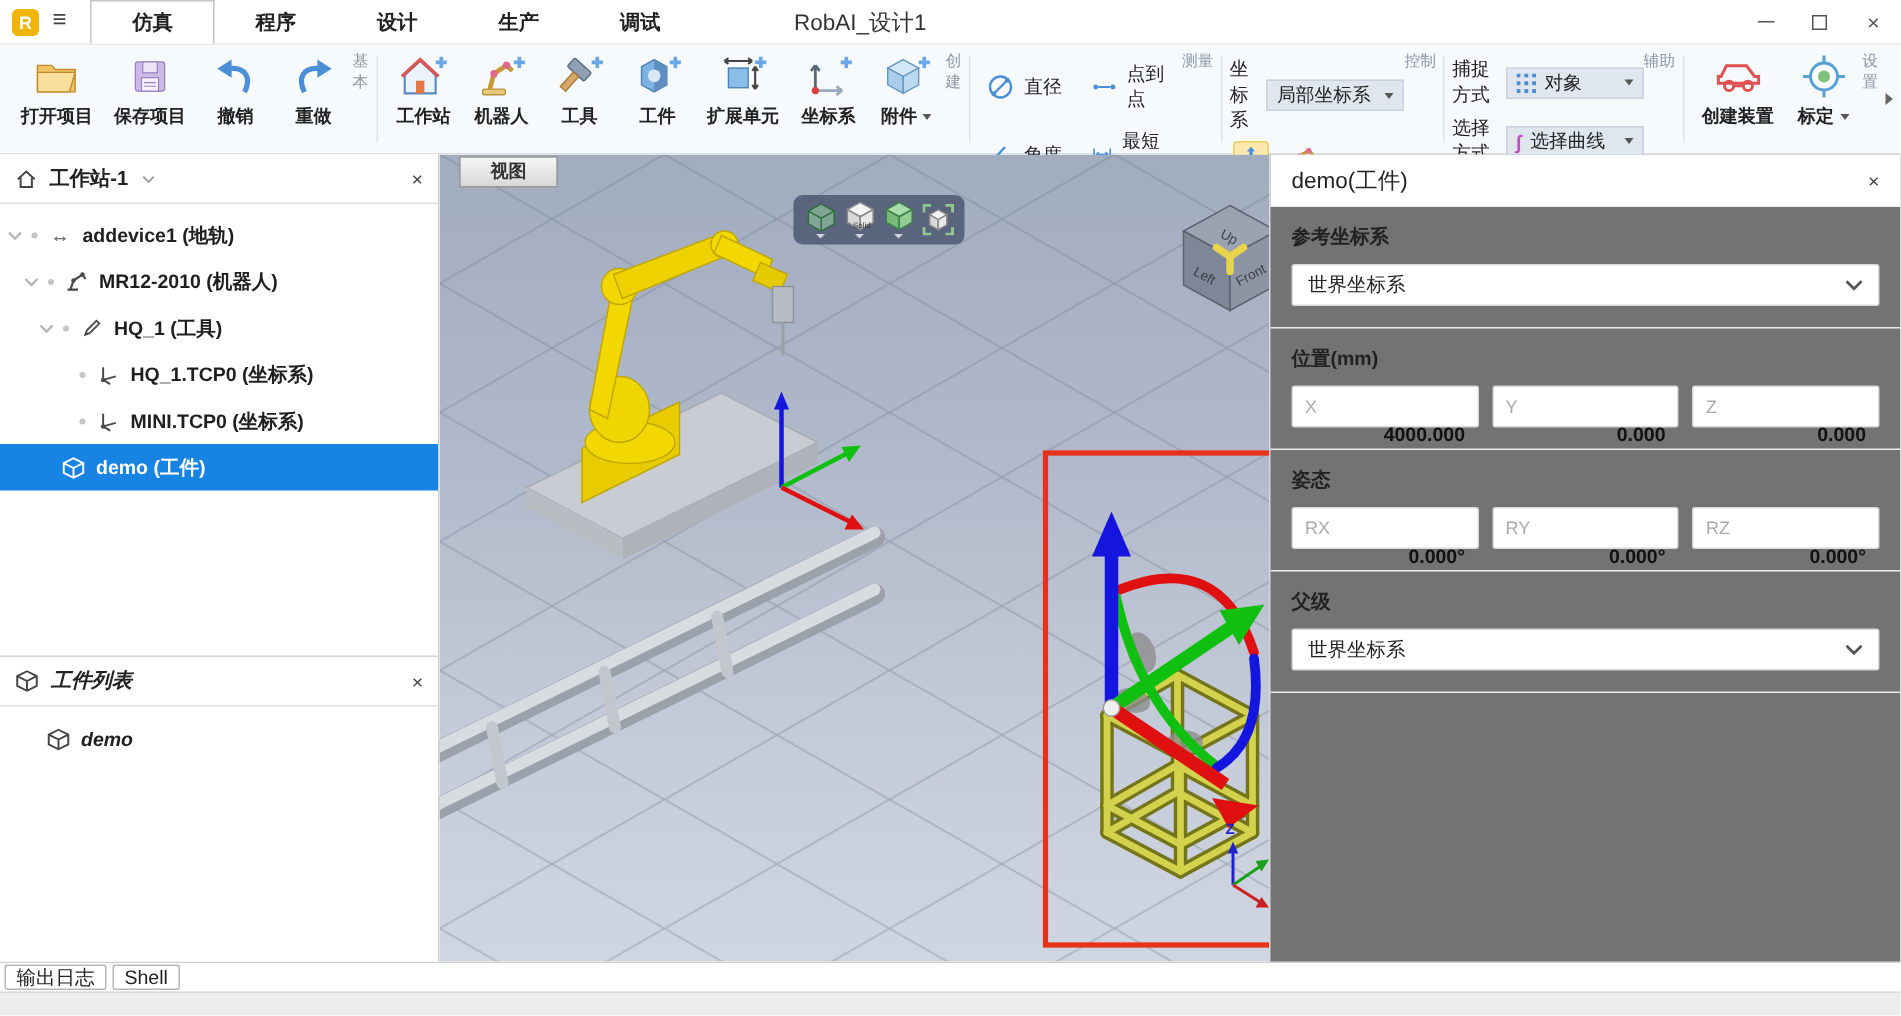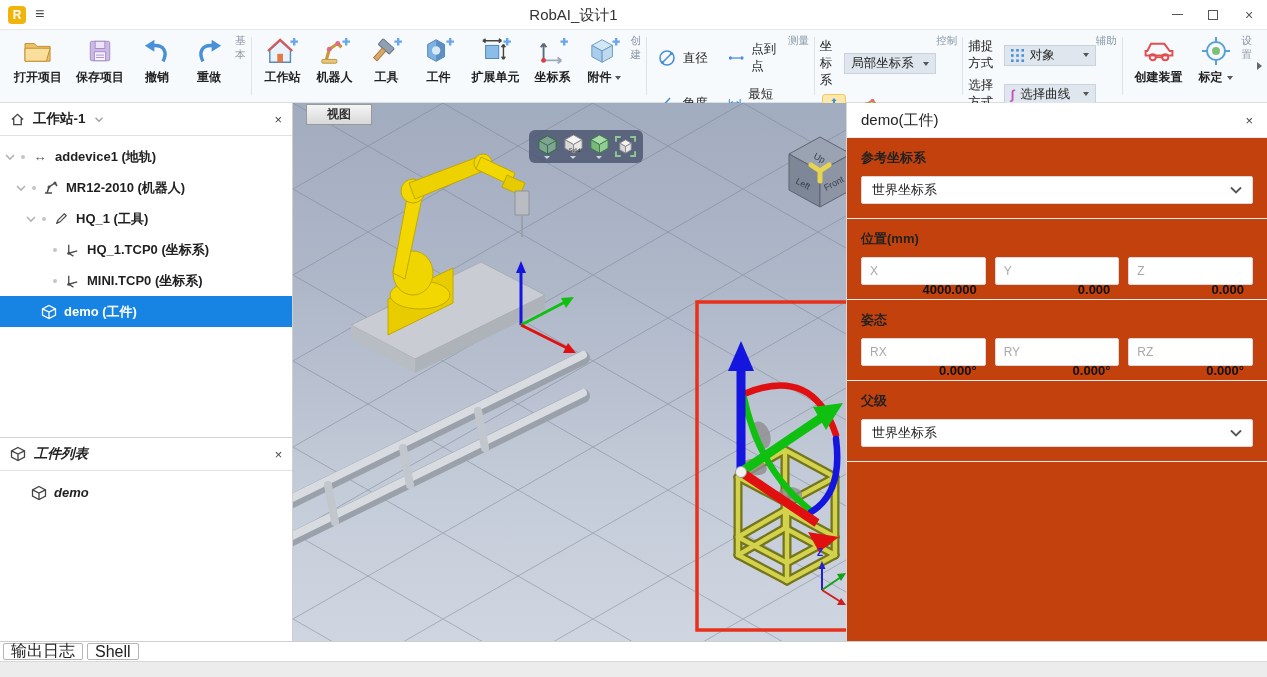--- a/index.html
+++ b/index.html
@@ -67,47 +67,54 @@
   .viewport { flex:1; position:relative; overflow:hidden; }
   .viewport svg.scene { position:absolute; inset:0; }
   .viewtab { position:absolute; top:1px; left:13px; width:66px; height:21px; background:linear-gradient(#f5f5f5,#d8d8d8);
              border:1px solid #999; font-size:12px; font-weight:bold; color:#333; display:flex; align-items:center; justify-content:center; }
   .vtoolbar { position:absolute; top:27px; left:236px; width:114px; height:33px; background:rgba(70,80,106,.78); border-radius:6px;
               display:flex; align-items:center; justify-content:space-around; padding:0 5px; }
   .vtool { display:flex; flex-direction:column; align-items:center; }
   .varrow { width:0; height:0; border-left:3px solid transparent; border-right:3px solid transparent; border-top:3px solid #cdd4e0; margin-top:1px; }
 
   
-  .right { width:421px; background:#c2410c; border-left:1px solid #d8d8d8; display:flex; flex-direction:column; }
+  .right { width:421px; background:#737373; border-left:1px solid #d8d8d8; display:flex; flex-direction:column; }
   .right-hd { height:35px; background:#fff; display:flex; align-items:center; padding:0 14px; font-size:15px; color:#222;
               border-bottom:1px solid #ececec; flex:none; }
   .right-hd .x { margin-left:auto; font-size:13px; color:#444; }
   .sec { padding:11px 14px 14px; border-bottom:1px solid #ececec; }
   .sec-label { font-weight:bold; font-size:13px; color:#222; margin-bottom:9px; }
   .selectbox { height:28px; background:#fff; border:1px solid #d9d9d9; border-radius:2px; display:flex; align-items:center;
                padding:0 10px; font-size:13px; color:#222; }
   .selectbox .schev { margin-left:auto; display:flex; }
   .frow { display:flex; gap:9px; }
   .fld { flex:1; height:28px; background:#fff; border:1px solid #d9d9d9; border-radius:2px; display:flex; align-items:center; padding:0 8px; }
   .fld .ax { color:#a9a9a9; font-size:12px; }
   .fld .val { margin-left:auto; font-weight:bold; font-size:13px; color:#111;margin-top:36px; }
 
   
   .btabs { height:20px; background:#fff; border-top:1px solid #cfcfcf; display:flex; align-items:center; gap:4px; padding:0 3px; }
-  .btab { border:1px solid #b5b5b5; border-radius:2px; background:#fff; font-size:16px; padding:0 7px; height:17px;
+  .btab { border:1px solid #b5b5b5; border-radius:2px; background:#fff; font-size:13px; padding:0 7px; height:17px;
           display:flex; align-items:center; color:#222; }
   .statusbar { height:16px; background:#ececec; border-top:1px solid #d9d9d9; }
 </style>
 </head>
 <body>
 
 <div class="titlebar">
   <div class="logo">R</div>
   <div class="hamburger">≡</div>
   <div class="win-title">RobAI_设计1</div>
+  <div class="menu-tabs">
+    <div class="menu-tab active">仿真</div>
+    <div class="menu-tab">程序</div>
+    <div class="menu-tab">设计</div>
+    <div class="menu-tab">生产</div>
+    <div class="menu-tab">调试</div>
+  </div>
   <div class="win-controls">
     <div class="win-btn">
         <span class="minline"></span>
       </div>
     <div class="win-btn">
         <span class="maxbox"></span>
       </div>
     <div class="win-btn">×</div>
   </div>
 </div>

